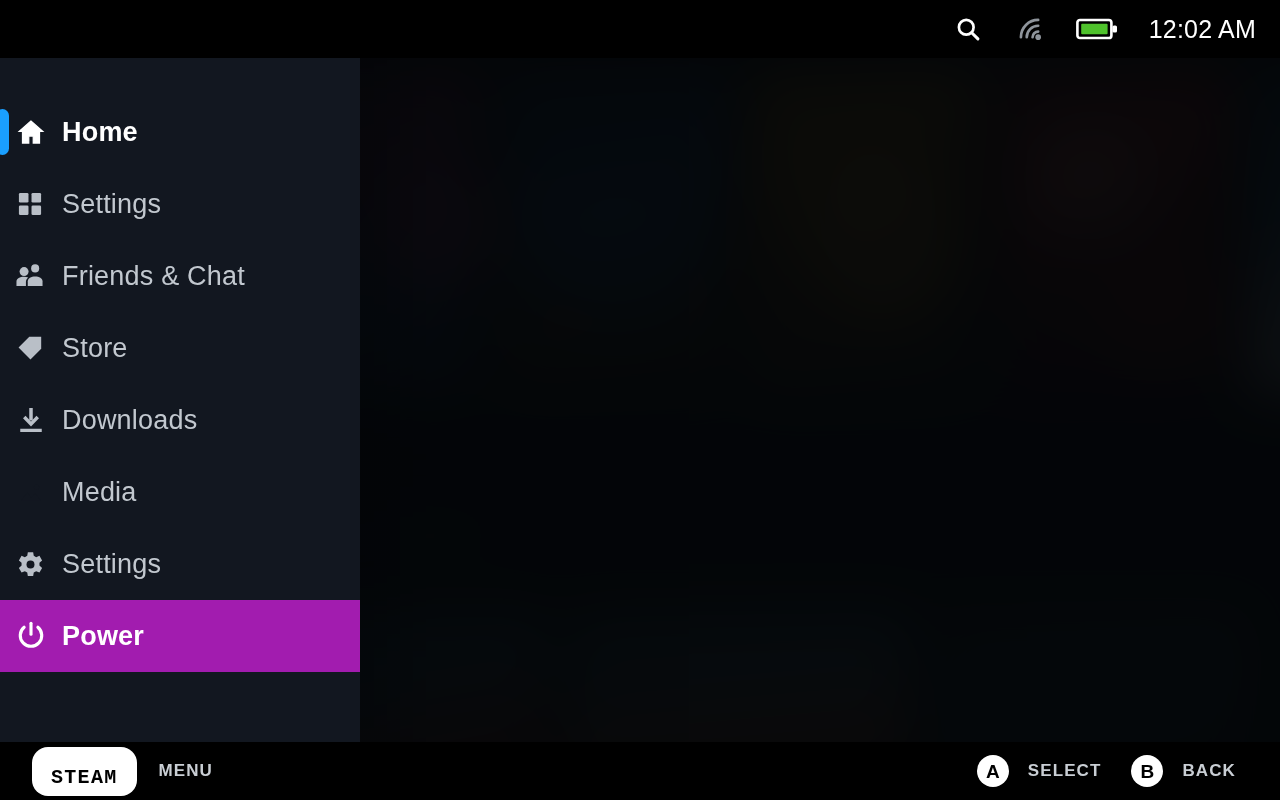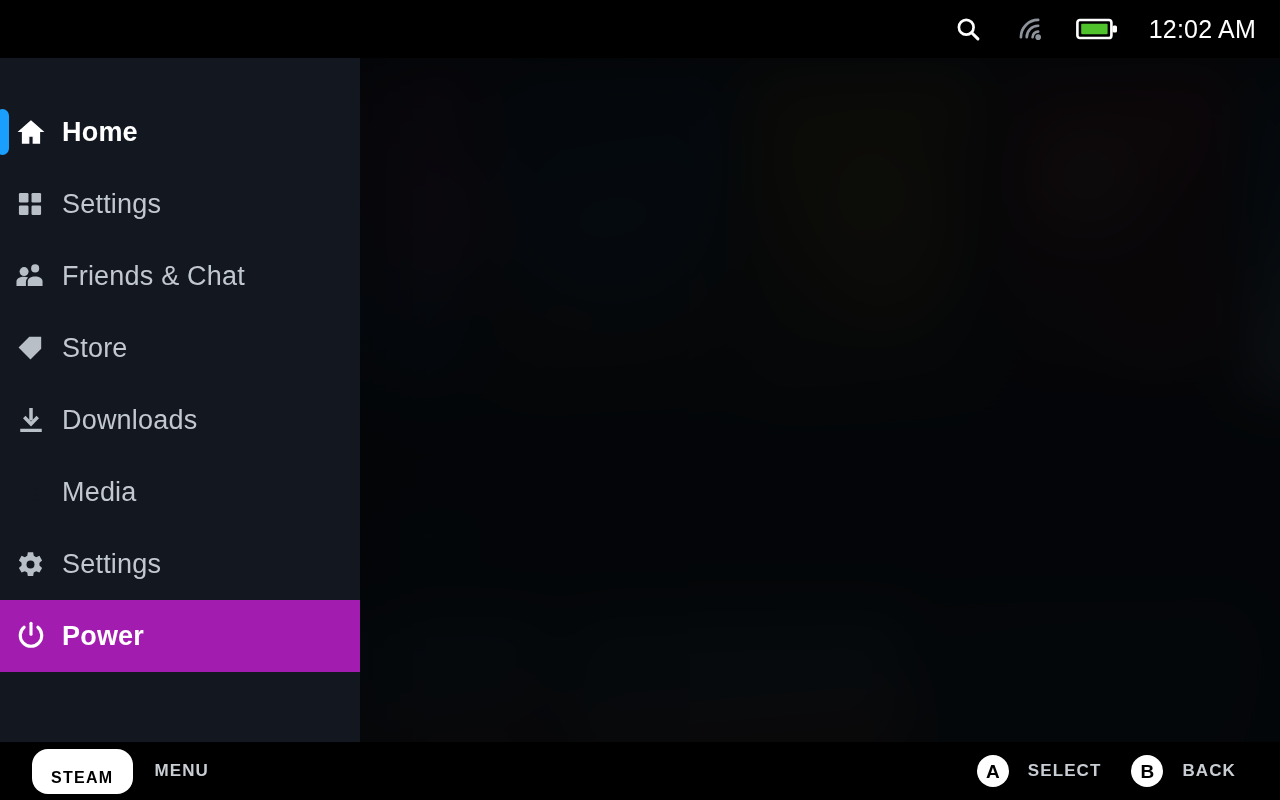--- a/index.html
+++ b/index.html
@@ -164,26 +164,27 @@
   #bottombar {
     position:absolute; left:0; bottom:0; width:1280px; height:58px;
     background:#000;
     display:flex; align-items:center;
     z-index:30;
   }
   #bb-left { display:flex; align-items:center; padding-left:32px; gap:16px; }
   .steam-pill {
     background:#ffffff;
     color:#000000;
-    font-size:16px;
+    font-size:20px;
     font-weight:700;
     letter-spacing:1.3px;
     border-radius:16px;
     padding:21px 19px 8px 19px;
     line-height:1;
+    font-family:Liberation Mono, monospace;
   }
   .bb-text {
     color:#c9ced4;
     font-size:17px;
     font-weight:600;
     letter-spacing:1.1px;
     margin-left:6px;
   }
   #bb-right {
     margin-left:auto;

